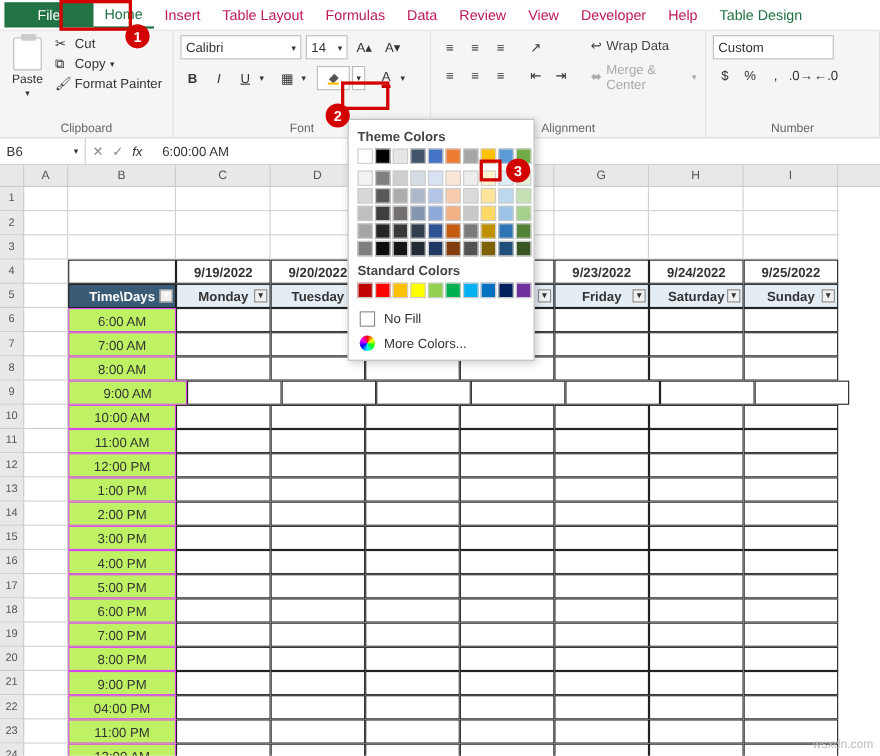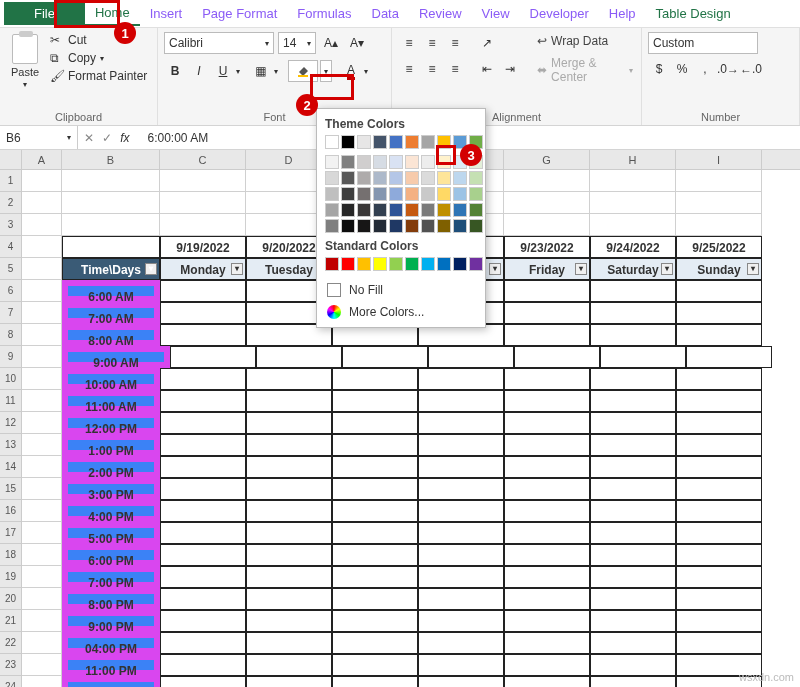--- a/index.html
+++ b/index.html
@@ -1,20 +1,20 @@
 <!DOCTYPE html>
 <html><head>
 <meta charset="utf-8">
 <style>
 * { box-sizing: border-box; font-family: "Segoe UI", Arial, sans-serif; }
 body { margin: 0; width: 800px; height: 687px; background: #fff; overflow: hidden; font-size: 12px; color: #333; position: relative; }
 
 
 .menubar { display: flex; align-items: center; height: 28px; background: #fff; border-bottom: 1px solid #e0e0e0; padding: 0 4px; }
-.menubar .tab { padding: 4px 10px; font-size: 13px; color: #8b5cf6; cursor: pointer; }
+.menubar .tab { padding: 4px 10px; font-size: 13px; color: #be185d; cursor: pointer; }
 .menubar .tab.file { background: #217346; color: #fff; border-radius: 0; padding: 4px 30px; }
 .menubar .tab.home { color: #217346; border-bottom: 2px solid #217346; font-weight: 500; }
 .menubar .tab.design { color: #217346; }
 .red-box-home { position: absolute; top: 0px; left: 54px; width: 66px; height: 28px; border: 3px solid #d30000; pointer-events: none; }
 
 
 .ribbon { display: flex; height: 98px; background: #f5f5f5; border-bottom: 1px solid #d4d4d4; }
 .group { border-right: 1px solid #e0e0e0; padding: 4px 6px 2px 6px; display: flex; flex-direction: column; justify-content: space-between; }
 .group-label { text-align: center; font-size: 11px; color: #666; padding: 2px 0 0 0; }
 
@@ -59,21 +59,21 @@
 .col-headers { display:flex; background:#e8e8e8; height:20px; border-bottom:1px solid #ccc;}
 .col-h { border-right:1px solid #ccc; text-align:center; font-size:11px; color:#555; line-height:20px;}
 .row { display:flex; height:22px; }
 .row-h { width:22px; background:#e8e8e8; border-right:1px solid #ccc; border-bottom:1px solid #ccc; text-align:center; font-size:10px; color:#555; line-height:22px;}
 .cell { border-right:1px solid #d0d0d0; border-bottom:1px solid #d0d0d0; line-height:22px; font-size:12px; padding:0 4px;}
 
 
 .tbl-header-dark { background:#3a5b76; color:#fff; font-weight:bold; text-align:center; border:1px solid #222;}
 .tbl-date { background:#fff; font-weight:bold; text-align:center; border:1px solid #222;}
 .tbl-day { background:#e4ecf4; font-weight:bold; text-align:center; border:1px solid #222; position:relative;}
-.tbl-time { background:#3b82f6; font-weight:bold; text-align:center; border:6px solid #d946ef;}
+.tbl-time { background:#bef264; font-weight:normal; text-align:center; border:1px solid #d946ef;}
 .tbl-cell { background:#fff; border:1px solid #222;}
 .filter-arrow { position:absolute; right:2px; top:4px; width:12px; height:12px; border:1px solid #888; background:#f0f0f0; font-size:8px; line-height:10px; text-align:center;}
 
 
 .color-popup { position:absolute; top:108px; left:316px; width:170px; background:#fff; border:1px solid #bbb; box-shadow:2px 2px 8px rgba(0,0,0,0.25); z-index:50; padding:6px 8px 4px 8px;}
 .cp-title { font-weight:bold; font-size:12px; color:#444; margin:2px 0 4px 0;}
 .cp-grid { display:grid; grid-template-columns:repeat(10,14px); gap:2px; margin-bottom:6px;}
 .cp-sw { width:14px; height:14px; border:1px solid #ccc; cursor:pointer;}
 .cp-std { display:grid; grid-template-columns:repeat(10,14px); gap:2px; margin-bottom:8px;}
 .cp-row-item { display:flex; align-items:center; gap:8px; padding:4px 2px; font-size:12px; cursor:pointer;}
@@ -81,21 +81,21 @@
 
 .watermark { position:absolute; bottom:4px; right:6px; font-size:11px; color:#bbb;}
 </style>
 </head>
 <body>
 
 <div class="menubar">
   <div class="tab file">File</div>
   <div class="tab home">Home</div>
   <div class="tab">Insert</div>
-  <div class="tab">Page Format</div>
+  <div class="tab">Table Layout</div>
   <div class="tab">Formulas</div>
   <div class="tab">Data</div>
   <div class="tab">Review</div>
   <div class="tab">View</div>
   <div class="tab">Developer</div>
   <div class="tab">Help</div>
   <div class="tab design">Table Design</div>
 </div>
 <div class="red-box-home"></div>
 <div class="anno" style="top:22px; left:114px;">1</div>

